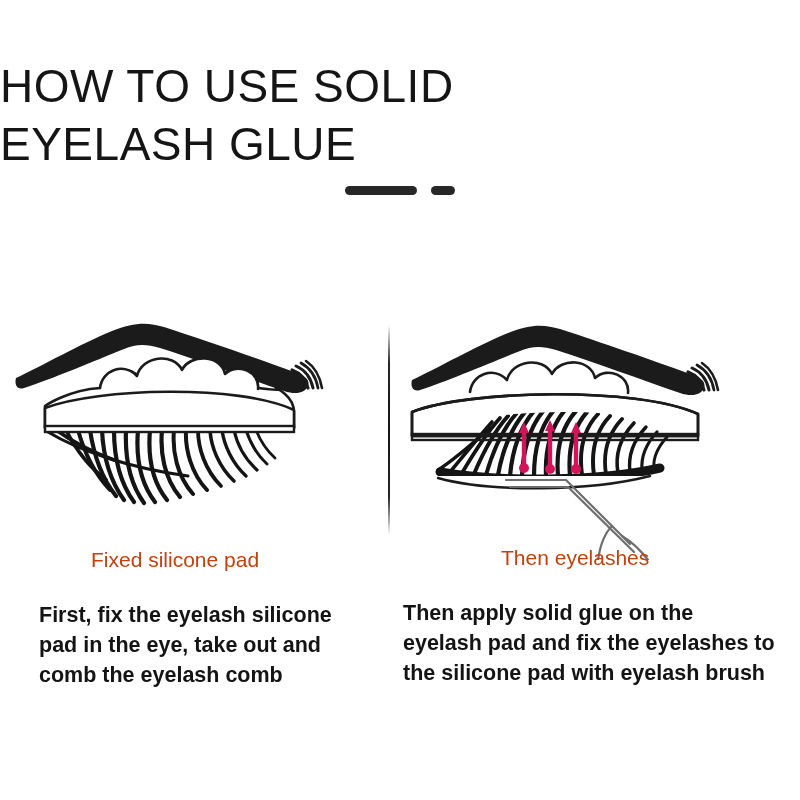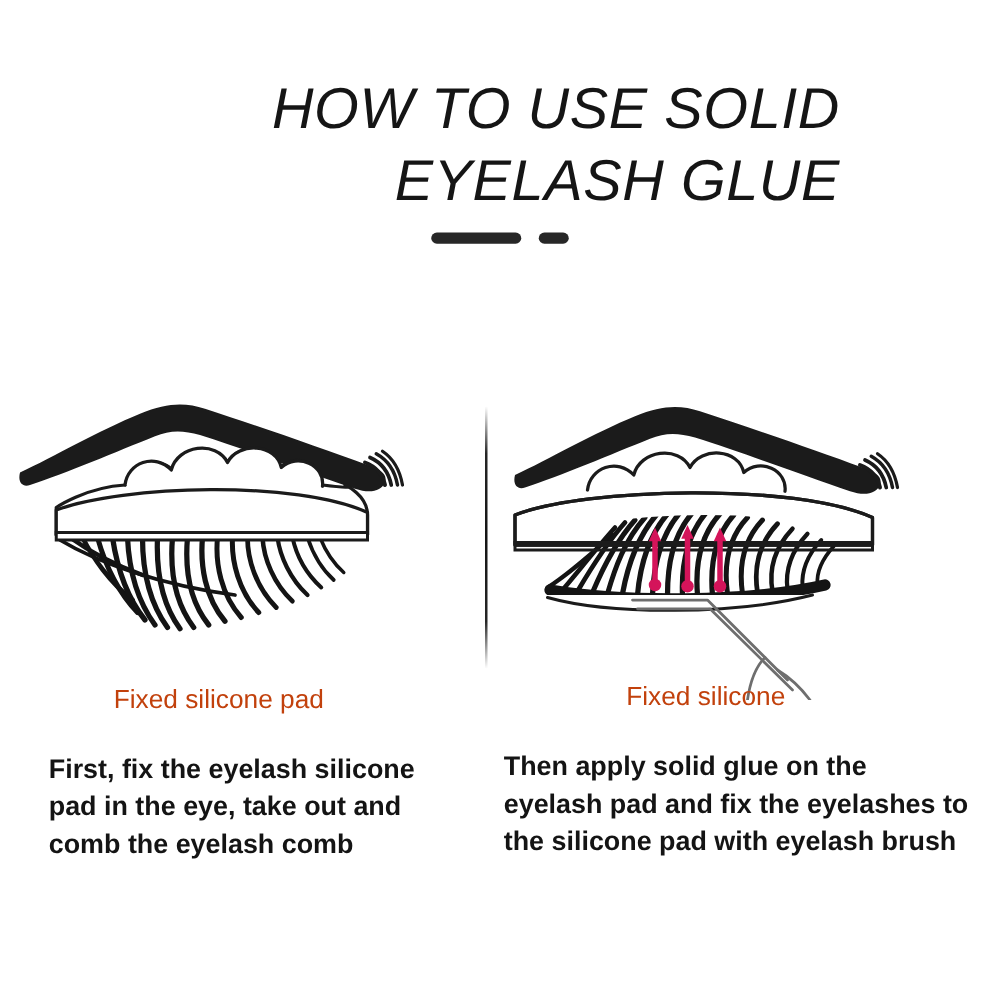--- a/index.html
+++ b/index.html
@@ -23,22 +23,21 @@
     height: 800px;
     background: #ffffff;
   }
 
   
   .title-block {
     position: absolute;
     top: 57px;
     left: 0;
     width: 672px;
-    text-align: right;
-    font-style: italic;
+    text-align: left;
   }
   .title-line {
     font-size: 46px;
     line-height: 58px;
     font-weight: 400;
     letter-spacing: 0.5px;
     color: #151515;
     white-space: nowrap;
   }
 
@@ -287,19 +286,19 @@
           <path d="M224,236 C234,242 244,252 250,260"></path>
         </g>
       </svg>
     </div>
 
   </div>
   <div class="panel-divider"></div>
 
   <div class="caption caption-left">Fixed silicone pad</div>
 
-  <div class="caption caption-right">Fixed silicone</div>
+  <div class="caption caption-right">Then eyelashes</div>
 
   <div class="body-text body-left">First, fix the eyelash silicone pad in the eye, take out and comb the eyelash comb</div>
 
   <div class="body-text body-right">Then apply solid glue on the eyelash pad and fix the eyelashes to the silicone pad with eyelash brush</div>
 
 </div>
 
 </body></html>

